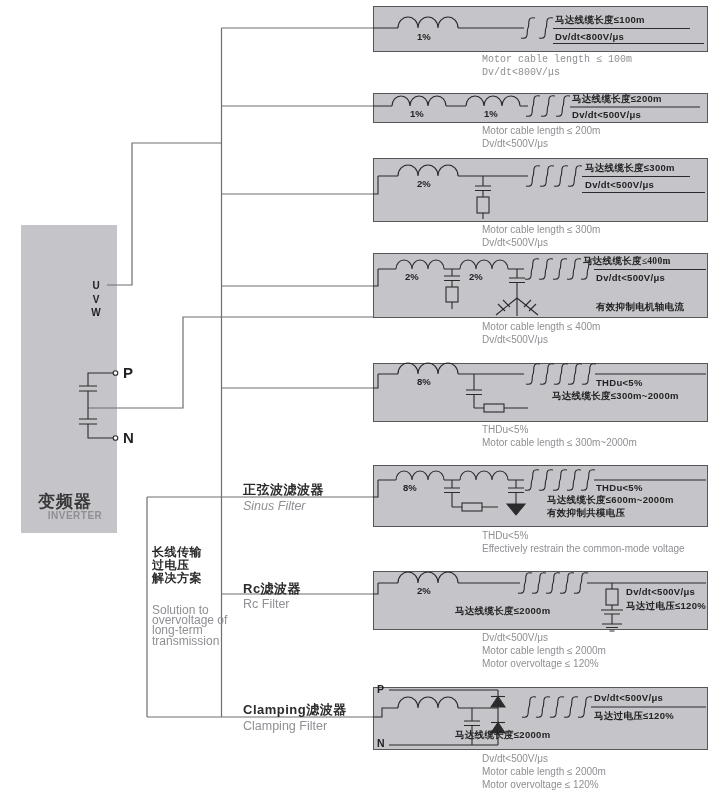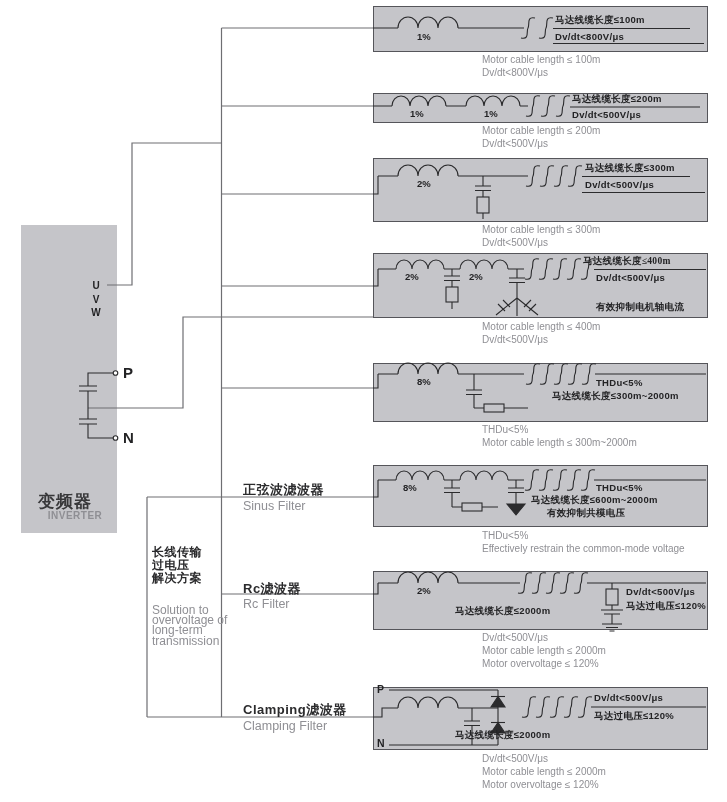--- a/index.html
+++ b/index.html
@@ -223,30 +223,30 @@
     </div>
     <div class="solen">
       <div>Solution to</div>
       <div>overvoltage of</div>
       <div>long-term</div>
       <div>transmission</div>
     </div>
   </div>
 
   <div class="txt lblzh" style="left:243px;top:481px;">正弦波滤波器</div>
-  <div class="txt lblen" style="left:243px;top:499px;">Sinus Filter</div>
+  <div class="txt lblen" style="left:243px;top:499px;font-style:italic;">Sinus Filter</div>
   <div class="txt lblzh" style="left:243px;top:580px;">Rc滤波器</div>
   <div class="txt lblen" style="left:243px;top:597px;">Rc Filter</div>
   <div class="txt lblzh" style="left:243px;top:701px;">Clamping滤波器</div>
   <div class="txt lblen" style="left:243px;top:719px;">Clamping Filter</div>
 
   <div class="txt pct" style="left:417px;top:31px;">1%</div>
   <div class="txt zh" style="left:555px;top:14px;">马达线缆长度≤100m</div>
   <div class="txt zh" style="left:555px;top:31px;">Dv/dt&lt;800V/μs</div>
-  <div class="txt cap" style="left:482px;top:54px;">
+  <div class="txt cap" style="left:482px;top:54px;font-family:Liberation Mono, monospace;">
     <div>Motor cable length ≤ 100m</div>
       <div>Dv/dt&lt;800V/μs</div>
   </div>
 
   <div class="txt pct" style="left:410px;top:108px;">1%</div>
   <div class="txt pct" style="left:484px;top:108px;">1%</div>
   <div class="txt zh" style="left:572px;top:93px;">马达线缆长度≤200m</div>
   <div class="txt zh" style="left:572px;top:109px;">Dv/dt&lt;500V/μs</div>
   <div class="txt cap" style="left:482px;top:125px;">
     <div>Motor cable length ≤ 200m</div>
@@ -274,21 +274,21 @@
   <div class="txt pct" style="left:417px;top:376px;">8%</div>
   <div class="txt zh" style="left:596px;top:377px;">THDu&lt;5%</div>
   <div class="txt zh" style="left:552px;top:390px;">马达线缆长度≤300m~2000m</div>
   <div class="txt cap" style="left:482px;top:424px;">
     <div>THDu&lt;5%</div>
       <div>Motor cable length ≤ 300m~2000m</div>
   </div>
 
   <div class="txt pct" style="left:403px;top:482px;">8%</div>
   <div class="txt zh" style="left:596px;top:482px;">THDu&lt;5%</div>
-  <div class="txt zh" style="left:531px;top:494px;">马达线缆长度≤600m~2000m</div>
+  <div class="txt zh" style="left:547px;top:494px;">马达线缆长度≤600m~2000m</div>
   <div class="txt zh" style="left:547px;top:507px;">有效抑制共模电压</div>
   <div class="txt cap" style="left:482px;top:530px;">
     <div>THDu&lt;5%</div>
       <div>Effectively restrain the common-mode voltage</div>
   </div>
 
   <div class="txt pct" style="left:417px;top:585px;">2%</div>
   <div class="txt zh" style="left:626px;top:586px;">Dv/dt&lt;500V/μs</div>
   <div class="txt zh" style="left:626px;top:600px;">马达过电压≤120%</div>
   <div class="txt zh" style="left:455px;top:605px;">马达线缆长度≤2000m</div>

